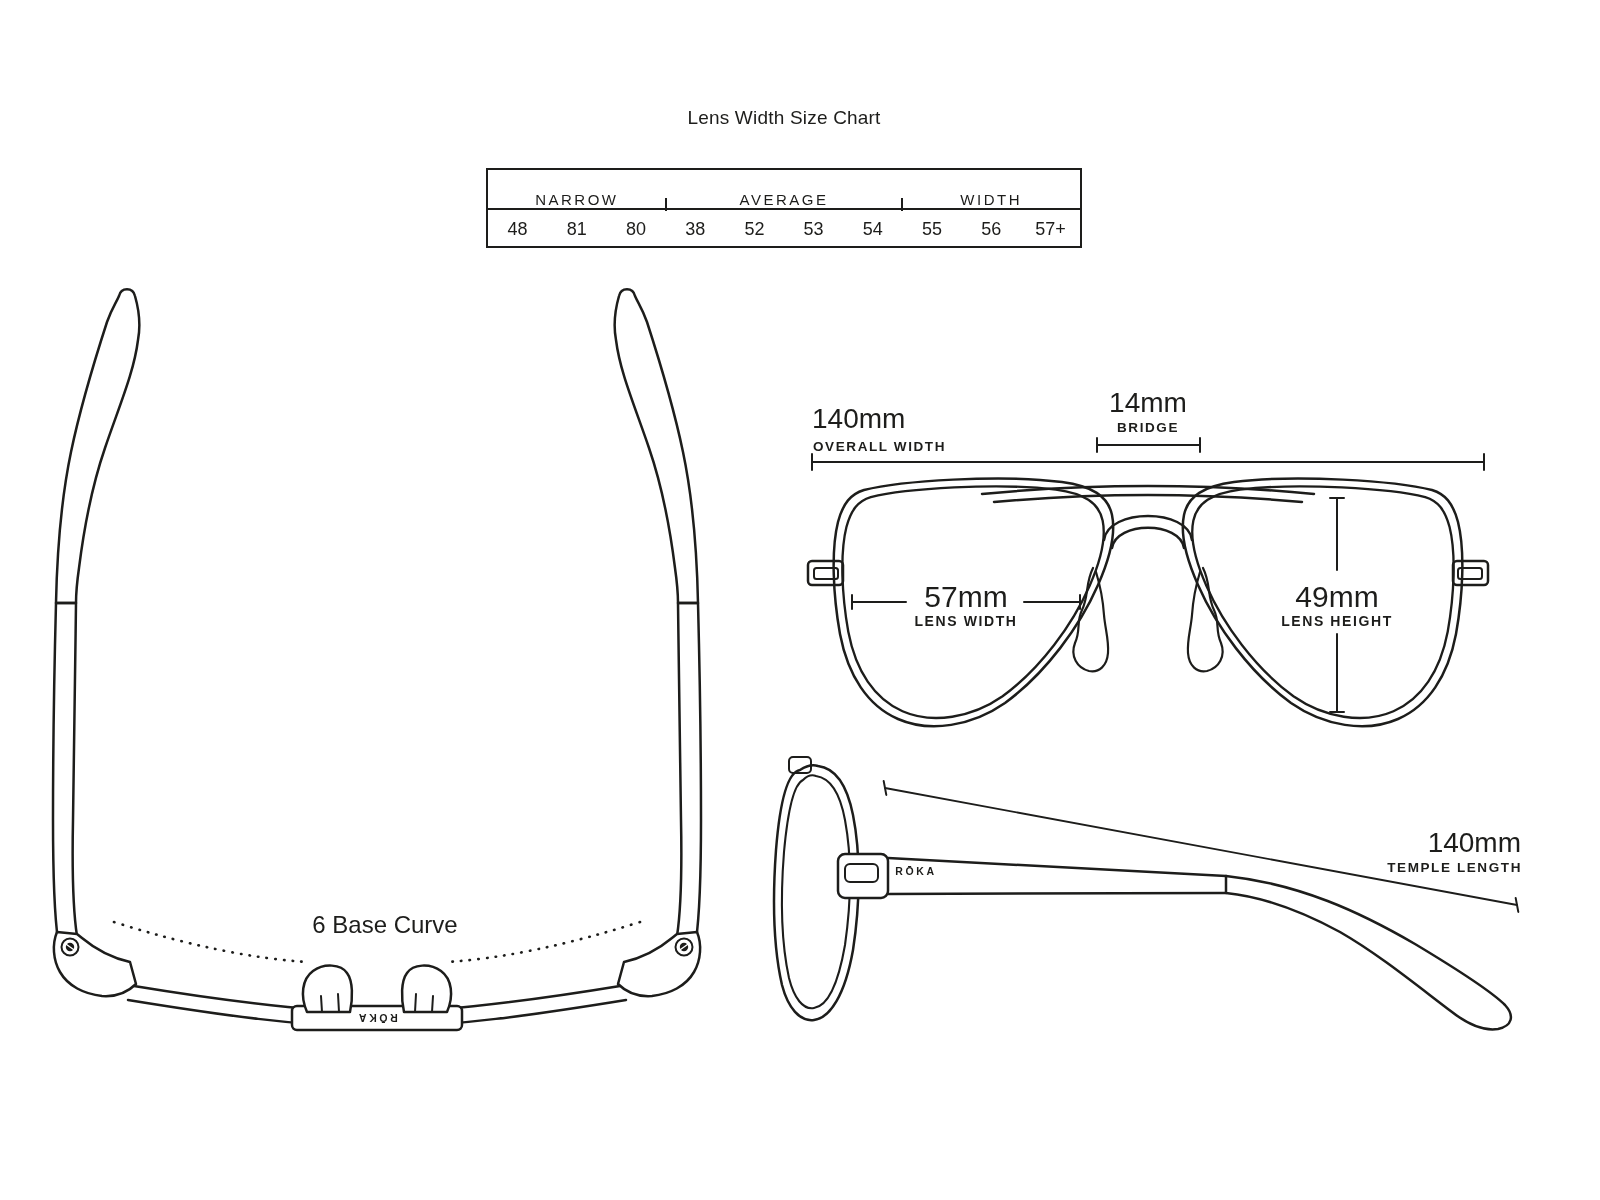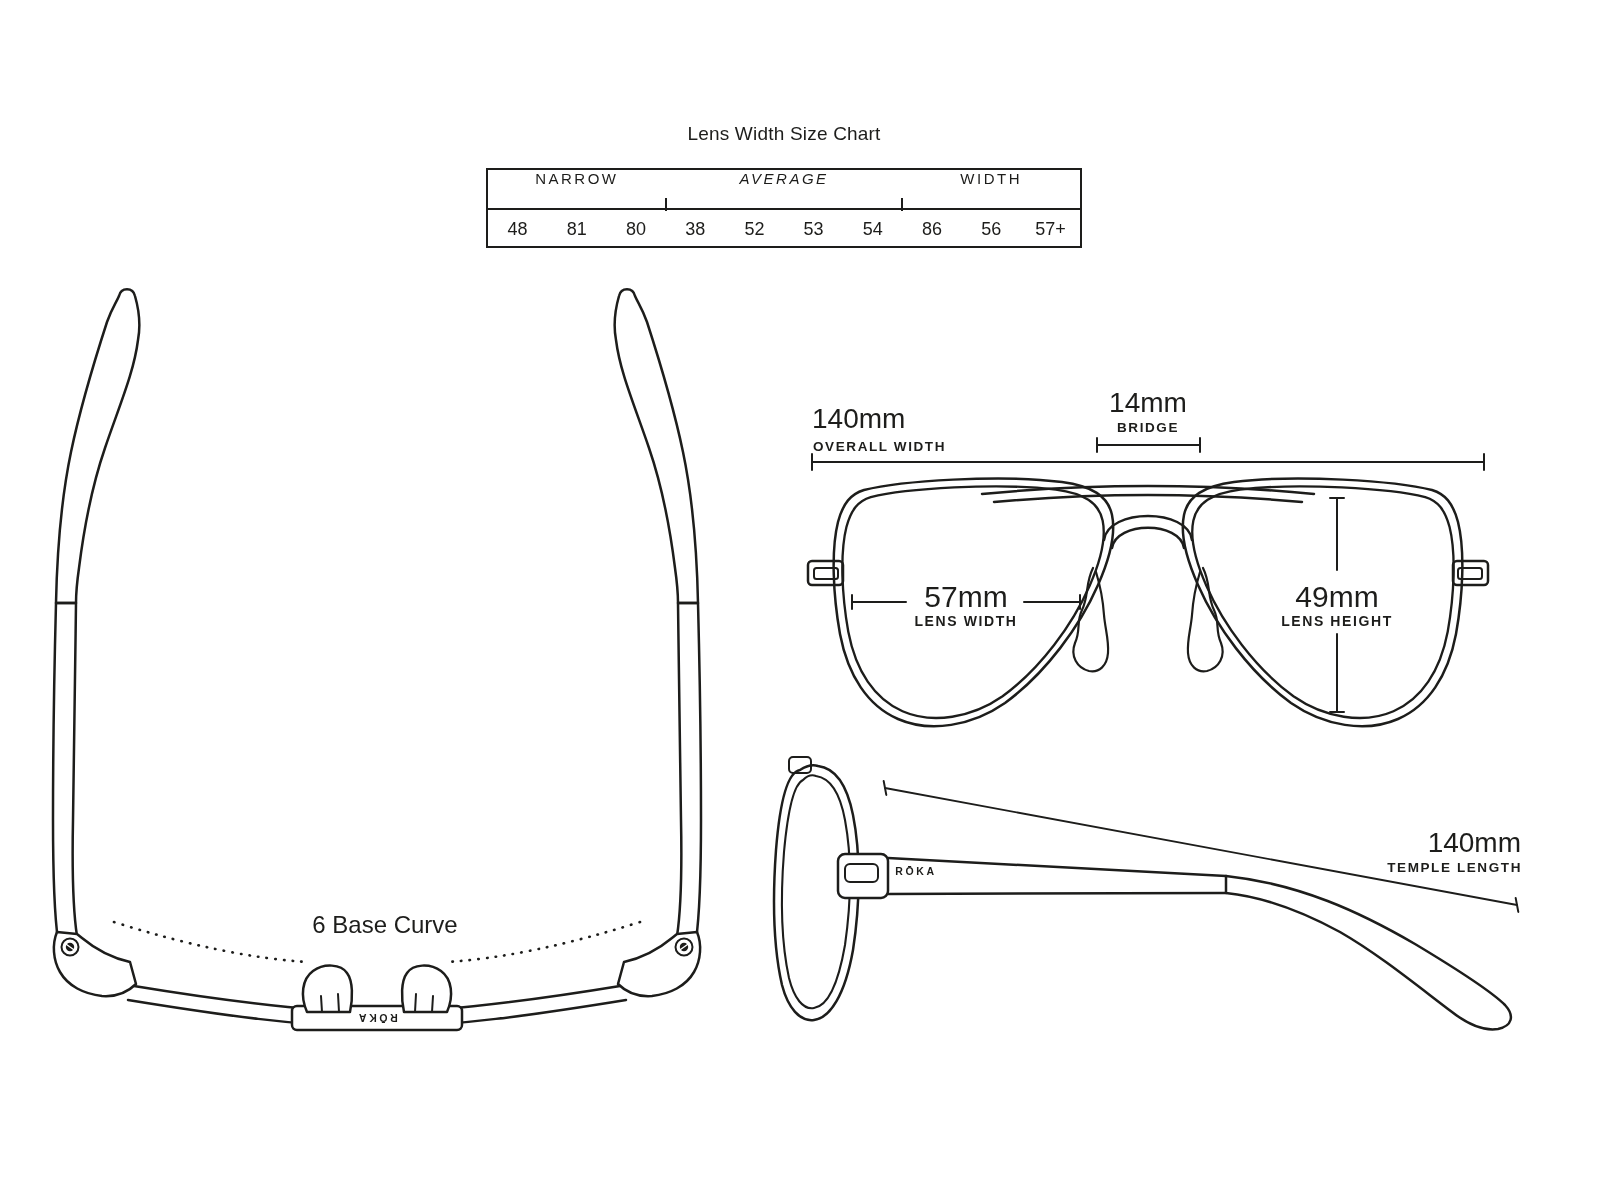--- a/index.html
+++ b/index.html
@@ -2,32 +2,32 @@
 <html><head>
 <meta charset="utf-8">
 <style>
   html,body{margin:0;padding:0;background:#fff;}
   .canvas{
     position:relative;width:1600px;height:1200px;background:#ffffff;overflow:hidden;
     font-family:"Liberation Sans",sans-serif;color:#1d1d1b;
   }
   
   .chart-title{
-    position:absolute;left:486px;top:123px;width:596px;text-align:center;
+    position:absolute;left:486px;top:107px;width:596px;text-align:center;
     font-size:19px;font-weight:400;letter-spacing:.2px;
   }
   .chart-table{
     position:absolute;left:486px;top:168px;width:596px;height:80px;
     border:2px solid #1d1d1b;background:#fff;box-sizing:border-box;
   }
-  .chart-head{display:flex;height:38px;align-items:flex-start;}
+  .chart-head{display:flex;height:38px;align-items:flex-end;}
   .chart-head .cat{
     text-align:center;font-size:15px;font-weight:500;letter-spacing:2.5px;
   }
-  .cat.c3{width:30%;} .cat.c4{width:40%;font-style:italic;}
+  .cat.c3{width:30%;} .cat.c4{width:40%;}
   .chart-vals{
     display:flex;height:38px;align-items:center;border-top:2px solid #1d1d1b;
   }
   .chart-vals .val{flex:1;text-align:center;font-size:18px;font-weight:400;}
   .tick{
     position:absolute;width:2px;height:13px;background:#1d1d1b;top:28px;
   }
   .tick.t1{left:calc(30% - 1px);} .tick.t2{left:calc(70% - 1px);}
   
   svg text{fill:#1d1d1b;font-family:"Liberation Sans",sans-serif;}
@@ -54,21 +54,21 @@
     <div class="tick t1"></div>
     <div class="tick t2"></div>
     <div class="chart-vals">
       <div class="val">48</div>
       <div class="val">81</div>
       <div class="val">80</div>
       <div class="val">38</div>
       <div class="val">52</div>
       <div class="val">53</div>
       <div class="val">54</div>
-      <div class="val">86</div>
+      <div class="val">55</div>
       <div class="val">56</div>
       <div class="val">57+</div>
     </div>
   </div>
 
   <svg width="1600" height="1200" viewBox="0 0 1600 1200" style="position:absolute;left:0;top:0;" fill="none" stroke-linecap="round" stroke-linejoin="round">
 
     <g stroke="#1d1d1b">
       <g id="topHalfLeft">
 

